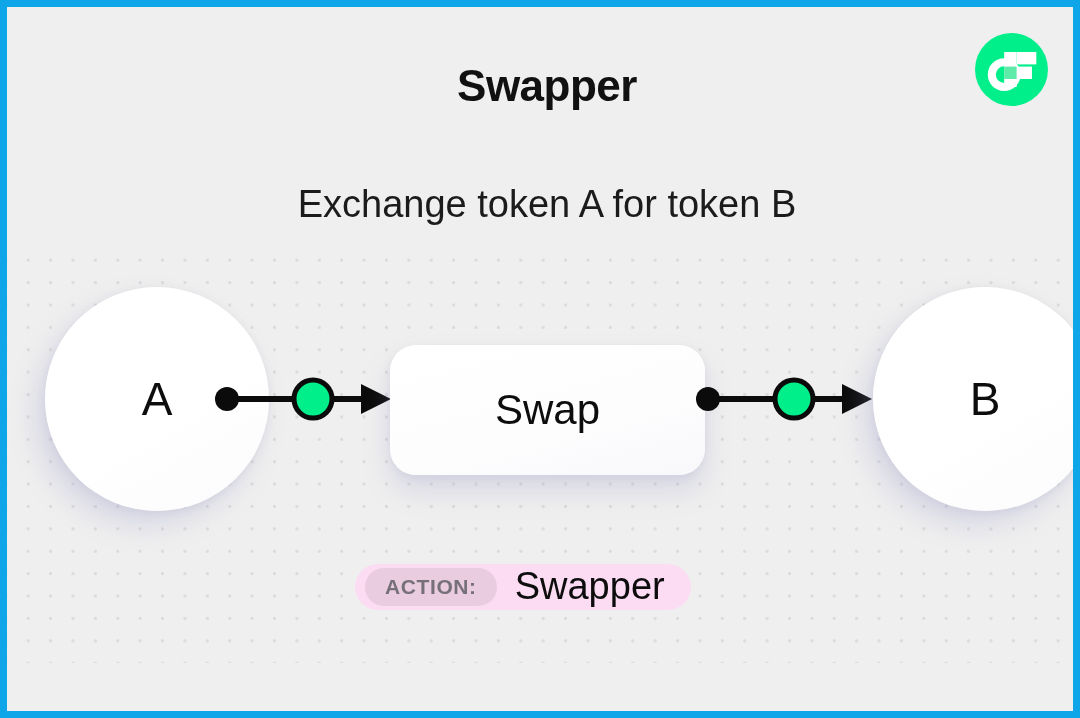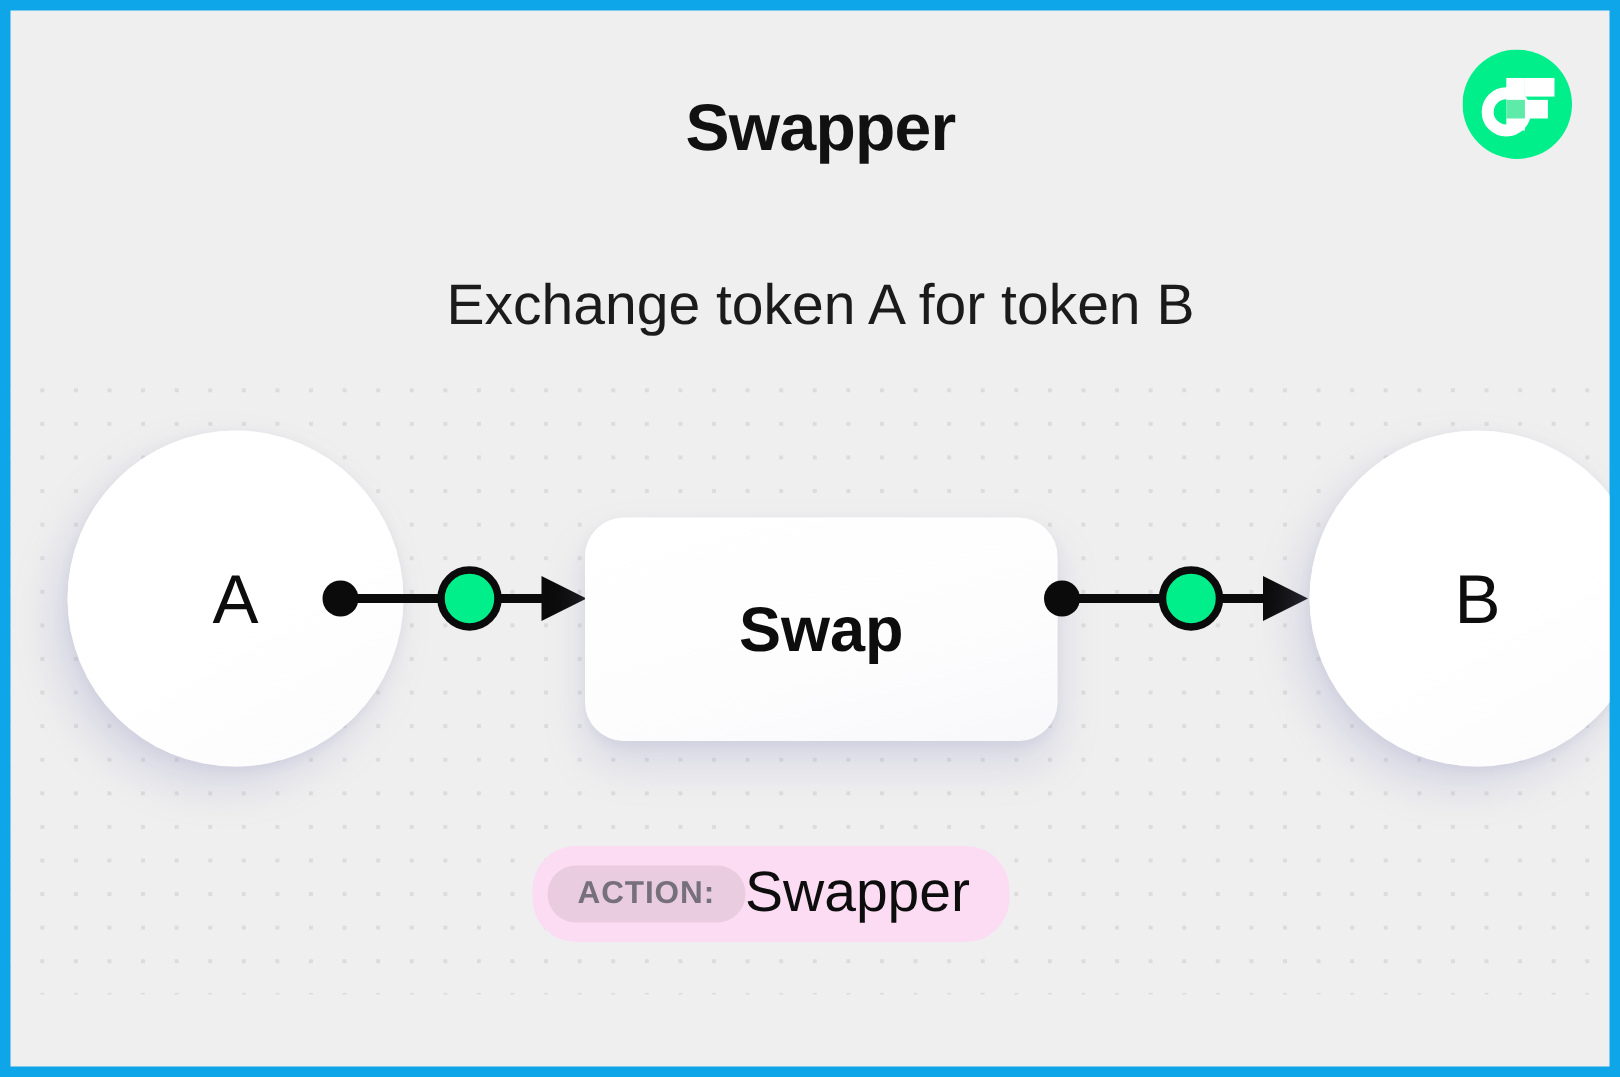--- a/index.html
+++ b/index.html
@@ -96,54 +96,55 @@
     color: #0d0d0d;
   }
   #node-a { left: 38px; }
   #node-b { left: 866px; }
 
   .process-box {
     position: absolute;
     left: 383px;
     top: 58px;
     width: 315px;
-    height: 149px;
+    height: 130px;
     border-radius: 26px;
     background: linear-gradient(165deg, #ffffff 0%, #fdfdfe 60%, #f8f8fb 100%);
     box-shadow: 0 16px 26px rgba(150,150,200,0.26),
                 0 3px 8px rgba(130,130,170,0.10);
     display: flex;
     align-items: center;
     justify-content: center;
     font-size: 42px;
-    font-weight: 700;
+    font-weight: 400;
     color: #0d0d0d;
   }
 
   
   .connector {
     position: absolute;
     top: 86px;
     width: 190px;
     height: 52px;
   }
   #connector-left  { left: 202px; }
   #connector-right { left: 683px; }
 
   
   #action-badge {
     position: absolute;
     left: 348px;
     top: 557px;
-    height: 64px;
+    height: 46px;
     padding: 0 26px 0 10px;
     border-radius: 29px;
     background: #fcdcf3;
     display: flex;
     align-items: center;
+    gap: 18px;
   }
   #action-badge-key {
     background: #e9ccdf;
     border-radius: 22px;
     padding: 8px 20px 9px 20px;
     font-size: 21px;
     font-weight: bold;
     letter-spacing: 0.6px;
     color: #76707a;
     line-height: 1;

